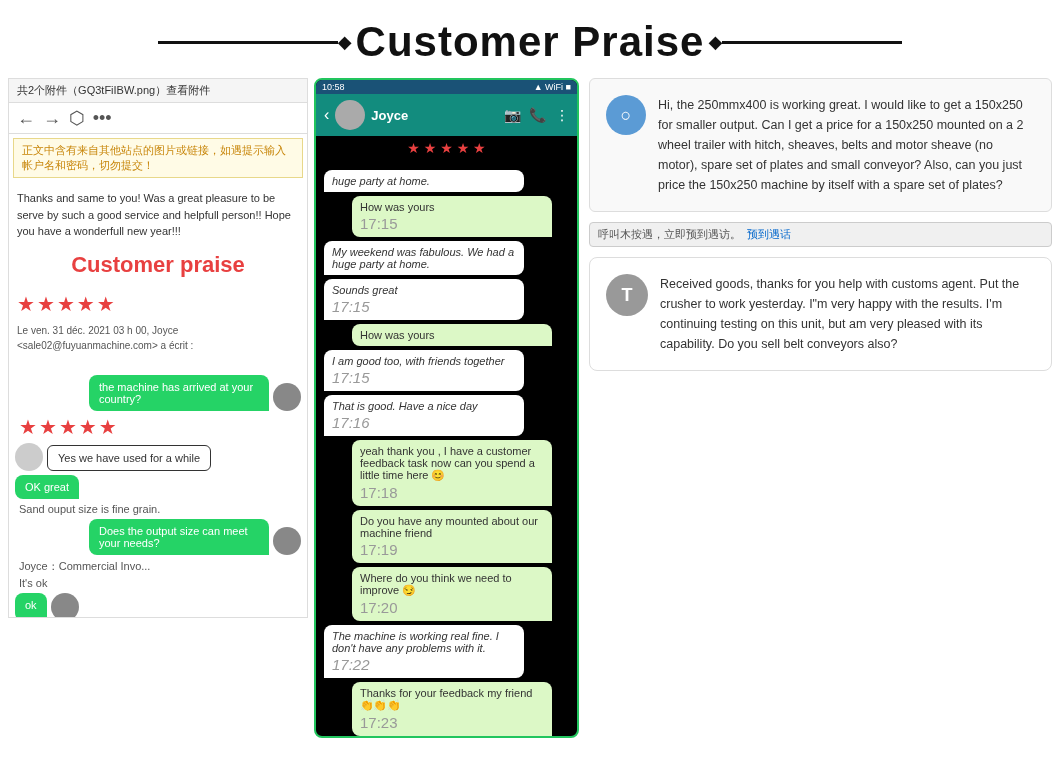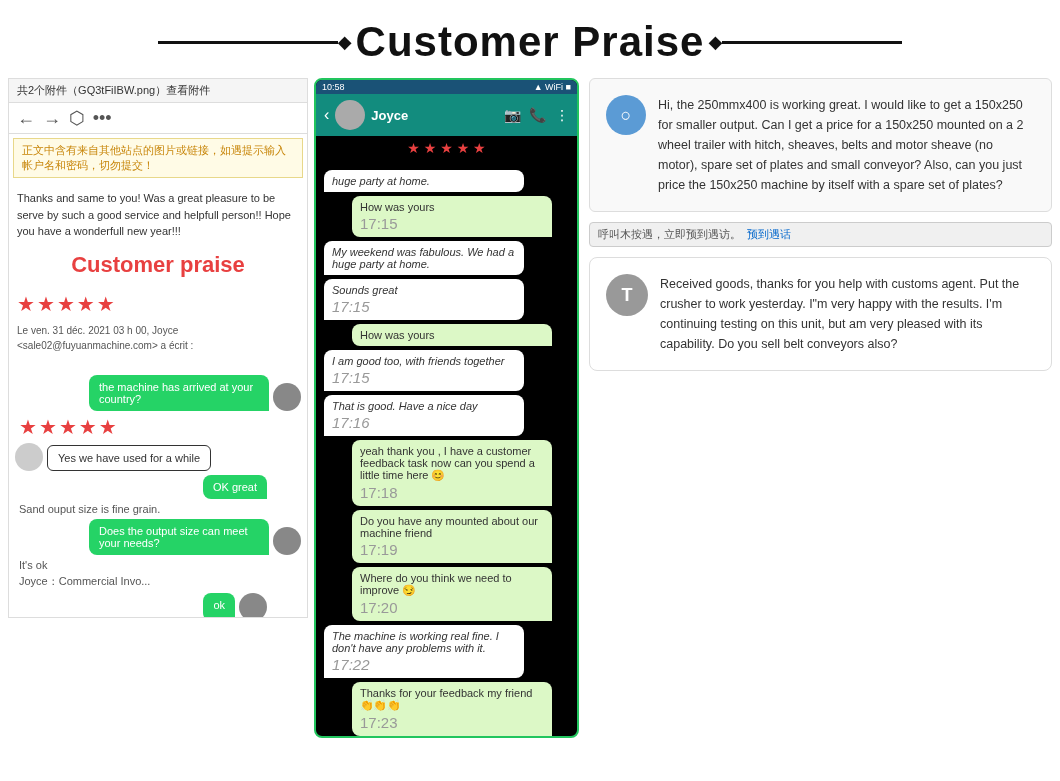--- a/index.html
+++ b/index.html
@@ -164,21 +164,20 @@
       background: #888;
     }
     .static-text {
       font-size: 11px;
       color: #555;
       margin: 3px 0;
       padding-left: 4px;
     }
     .chat-right-ok {
       display: flex;
-      justify-content: flex-end;
       margin: 4px 0;
       padding-right: 34px;
     }
     .yes-box {
       border: 1.5px solid #e84040;
       border-radius: 4px;
       padding: 4px 0;
       font-size: 12px;
       color: #333;
       background: #fdba74;
@@ -423,22 +422,22 @@
         <div class="bubble-outlined">Yes we have used for a while</div>
       </div>
       <div class="chat-right-ok">
         <div class="bubble-green">OK great</div>
       </div>
       <div class="static-text">Sand ouput size is fine grain.</div>
       <div class="chat-right">
         <div class="bubble-green">Does the output size can meet your needs?</div>
         <div class="avatar-small avatar-machine"></div>
       </div>
+      <div class="static-text">Joyce：Commercial Invo...</div>
       <div class="static-text">It's ok</div>
-      <div class="static-text">Joyce：Commercial Invo...</div>
       <div class="chat-right-ok">
         <div class="bubble-green">ok</div>
         <div class="avatar-small avatar-machine" style="margin-left:4px"></div>
       </div>
       <div style="margin: 4px 6px;">
         <div class="yes-box">
           <div class="yes-title">Yes</div>
           <div class="yes-sub">Joyce：Does the output size can meet your needs?</div>
         </div>
       </div>

